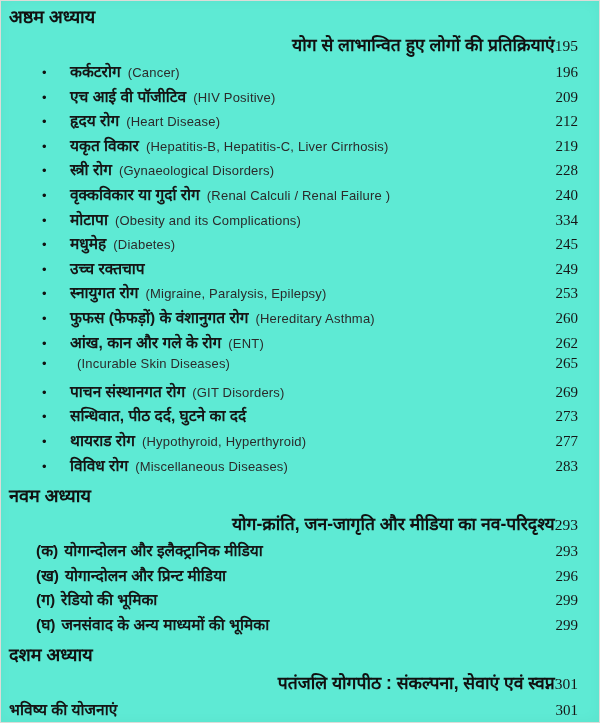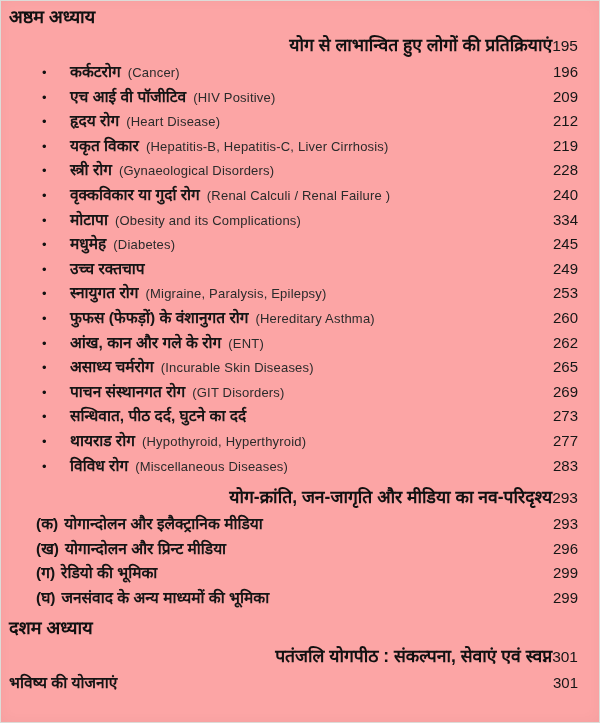--- a/index.html
+++ b/index.html
@@ -4,21 +4,21 @@
 <style>
   html, body { margin: 0; padding: 0; }
   body {
     width: 600px; height: 723px;
     background: #ffffff;
     font-family: "Liberation Sans", sans-serif;
   }
   .page {
     box-sizing: border-box;
     width: 600px; height: 723px;
-    background: #fca5a5;
+    background: #5eead4;
     border: 1px solid #dcdcd8;
     box-shadow: inset 0 0 14px rgba(0,0,0,0.035);
     padding: 3px 21px 0 8px;
     color: #141414;
     overflow: hidden;
   }
   section.chapter + section.chapter { margin-top: 5px; }
   .chapter-heading {
     margin: 0;
     font-size: 18px;
@@ -31,21 +31,21 @@
     align-items: baseline;
     font-size: 17.5px;
     font-weight: 700;
     line-height: 29px;
     color: #111;
     text-align: right;
   }
   .title-text { flex: 1 1 auto; }
   .pnum {
     margin-left: auto;
-    font-family: Liberation Sans, sans-serif;
+    font-family: Liberation Serif, serif;
     font-weight: 400;
     font-size: 15px;
     color: #161616;
     white-space: nowrap;
   }
   .title-row .pnum { font-size: 15.5px; }
   .items { }
   .row {
     display: flex;
     align-items: baseline;
@@ -157,21 +157,20 @@
           <span class="pnum">260</span>
         </div>
         <div class="row bullet">
           <span class="marker">•</span>
           <span class="hindi">आंख, कान और गले के रोग</span>
           <span class="english">(ENT)</span>
           <span class="pnum">262</span>
         </div>
         <div class="row bullet">
           <span class="marker">•</span>
-          <span class="hindi">असाध्य चर्मरोग</span>
           <span class="english">(Incurable Skin Diseases)</span>
           <span class="pnum">265</span>
         </div>
         <div class="row bullet">
           <span class="marker">•</span>
           <span class="hindi">पाचन संस्थानगत रोग</span>
           <span class="english">(GIT Disorders)</span>
           <span class="pnum">269</span>
         </div>
         <div class="row bullet">
@@ -188,20 +187,21 @@
         <div class="row bullet">
           <span class="marker">•</span>
           <span class="hindi">विविध रोग</span>
           <span class="english">(Miscellaneous Diseases)</span>
           <span class="pnum">283</span>
         </div>
       </div>
   </section>
 
   <section class="chapter">
+    <h2 class="chapter-heading">नवम अध्याय</h2>
     <div class="title-row">
       <span class="title-text">योग-क्रांति, जन-जागृति और मीडिया का नव-परिदृश्य</span>
       <span class="pnum">293</span>
     </div>
     <div class="items">
         <div class="row letter">
           <span class="marker">(क)</span>
           <span class="hindi">योगान्दोलन और इलैक्ट्रानिक मीडिया</span>
           <span class="pnum">293</span>
         </div>

